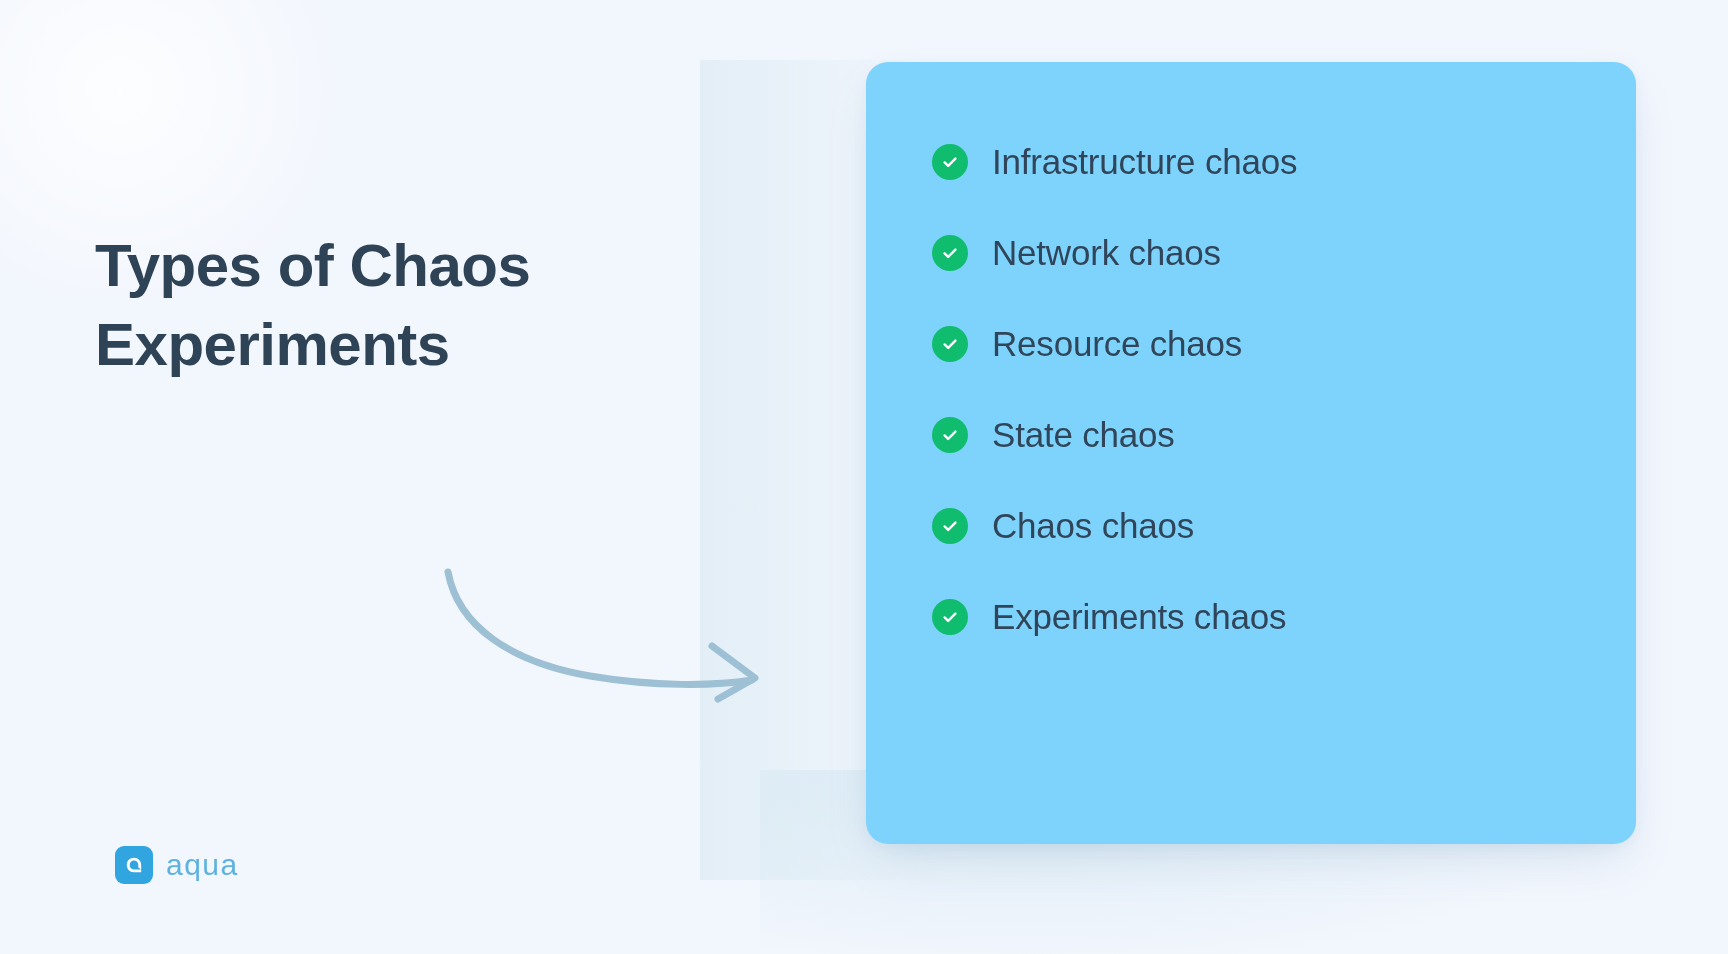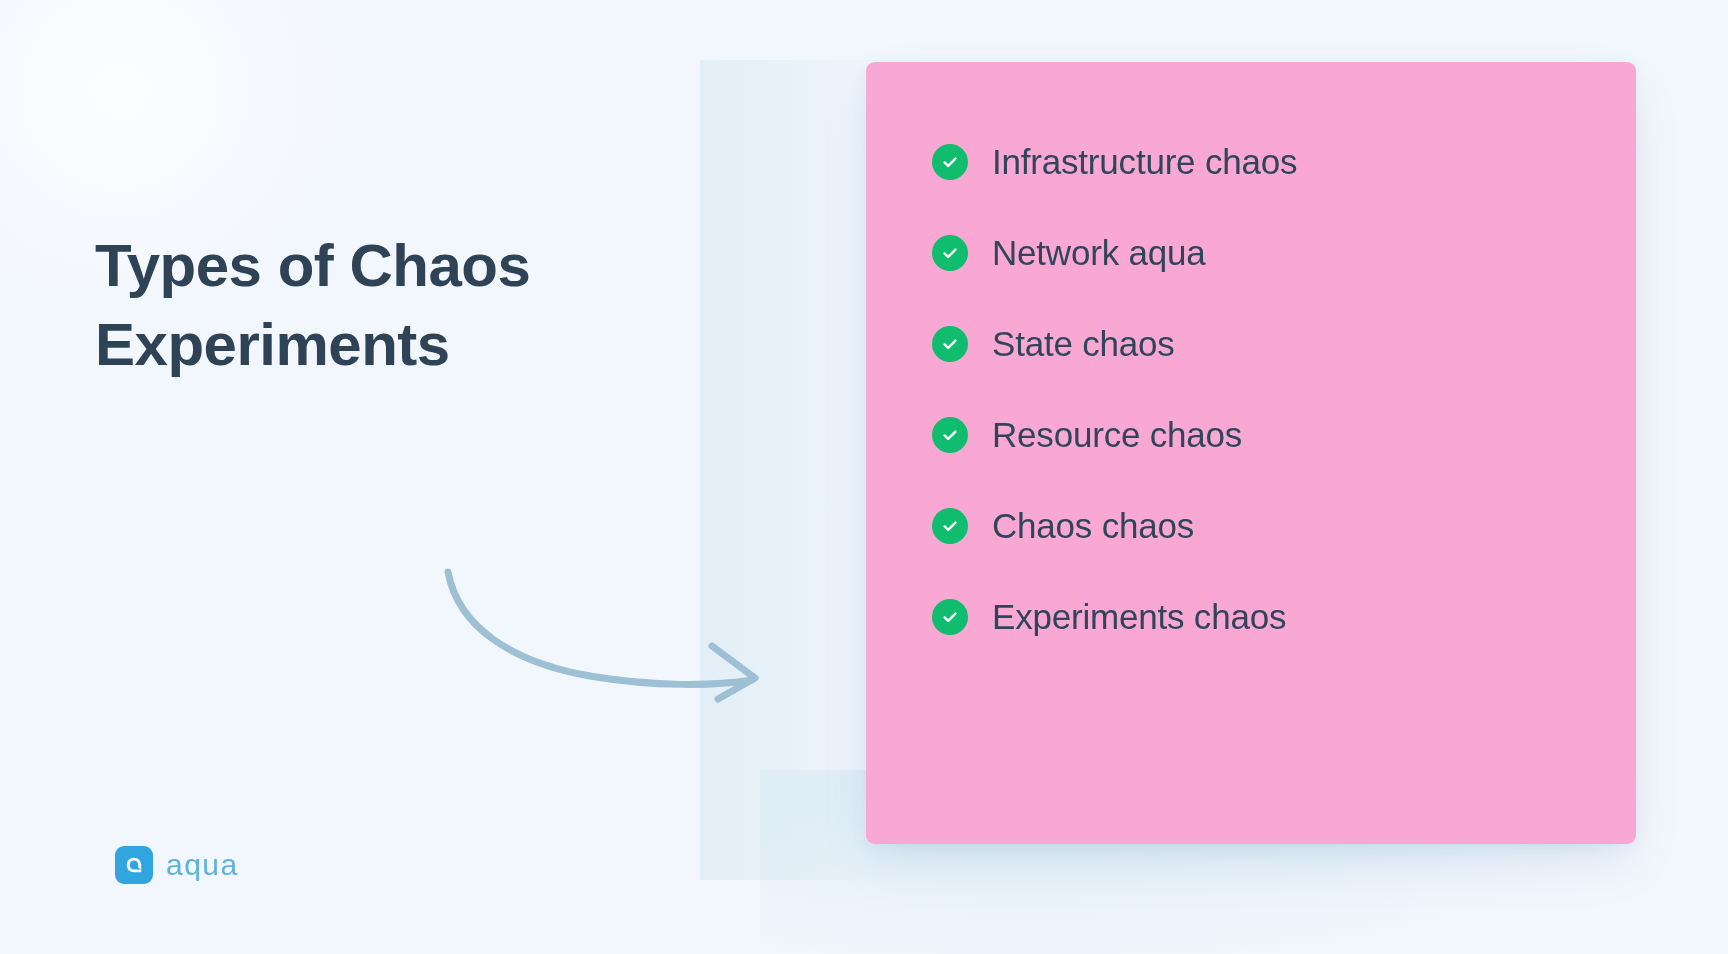--- a/index.html
+++ b/index.html
@@ -93,22 +93,22 @@
     line-height: 1;
   }
 
   
   .card {
     position: absolute;
     left: 866px;
     top: 62px;
     width: 770px;
     height: 782px;
-    background: #f9a8d4;
-    border-radius: 9px;
+    background: #7dd3fc;
+    border-radius: 22px;
     box-shadow: 0 22px 48px -14px rgba(118,160,190,0.28),
                 0 4px 14px rgba(125,165,195,0.10);
   }
 
   .check-list {
     position: absolute;
     left: 66px;
     top: 54px;
     right: 40px;
   }
@@ -177,37 +177,37 @@
           </svg>
         </span>
         <span class="check-label">Infrastructure chaos</span>
       </div>
       <div class="check-item">
         <span class="check-icon">
           <svg width="22" height="22" viewBox="0 0 22 22" fill="none">
             <path d="M5.6 11.4 L9.2 14.9 L16.4 7.6" stroke="#ffffff" stroke-width="2.4" stroke-linecap="round" stroke-linejoin="round"></path>
           </svg>
         </span>
-        <span class="check-label">Network aqua</span>
+        <span class="check-label">Network chaos</span>
+      </div>
+      <div class="check-item">
+        <span class="check-icon">
+          <svg width="22" height="22" viewBox="0 0 22 22" fill="none">
+            <path d="M5.6 11.4 L9.2 14.9 L16.4 7.6" stroke="#ffffff" stroke-width="2.4" stroke-linecap="round" stroke-linejoin="round"></path>
+          </svg>
+        </span>
+        <span class="check-label">Resource chaos</span>
       </div>
       <div class="check-item">
         <span class="check-icon">
           <svg width="22" height="22" viewBox="0 0 22 22" fill="none">
             <path d="M5.6 11.4 L9.2 14.9 L16.4 7.6" stroke="#ffffff" stroke-width="2.4" stroke-linecap="round" stroke-linejoin="round"></path>
           </svg>
         </span>
         <span class="check-label">State chaos</span>
-      </div>
-      <div class="check-item">
-        <span class="check-icon">
-          <svg width="22" height="22" viewBox="0 0 22 22" fill="none">
-            <path d="M5.6 11.4 L9.2 14.9 L16.4 7.6" stroke="#ffffff" stroke-width="2.4" stroke-linecap="round" stroke-linejoin="round"></path>
-          </svg>
-        </span>
-        <span class="check-label">Resource chaos</span>
       </div>
       <div class="check-item">
         <span class="check-icon">
           <svg width="22" height="22" viewBox="0 0 22 22" fill="none">
             <path d="M5.6 11.4 L9.2 14.9 L16.4 7.6" stroke="#ffffff" stroke-width="2.4" stroke-linecap="round" stroke-linejoin="round"></path>
           </svg>
         </span>
         <span class="check-label">Chaos chaos</span>
       </div>
       <div class="check-item">

